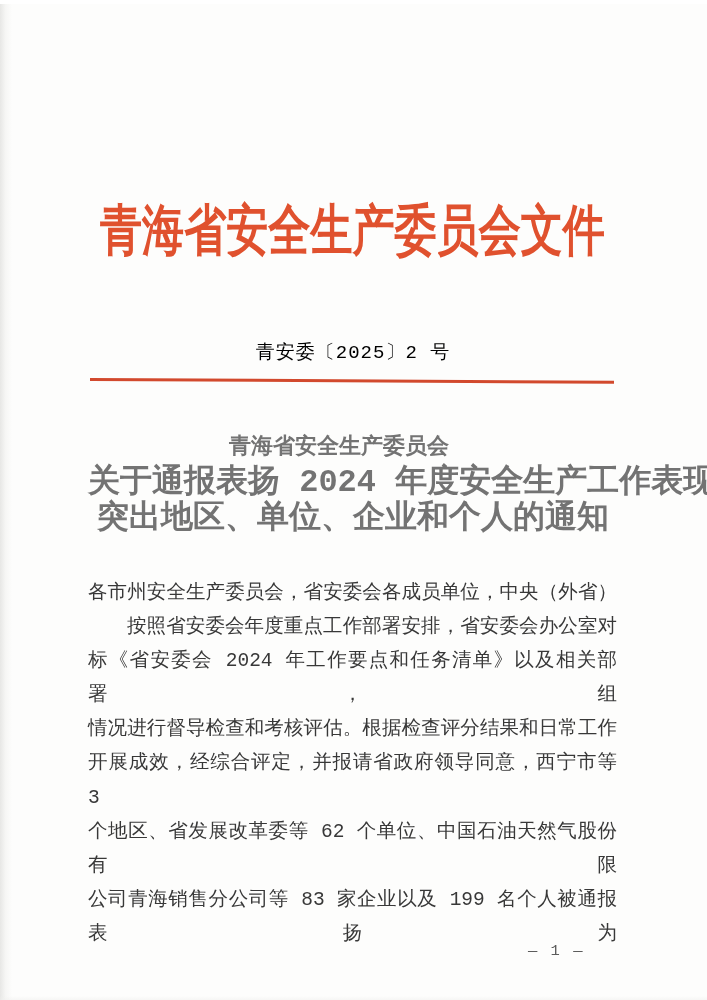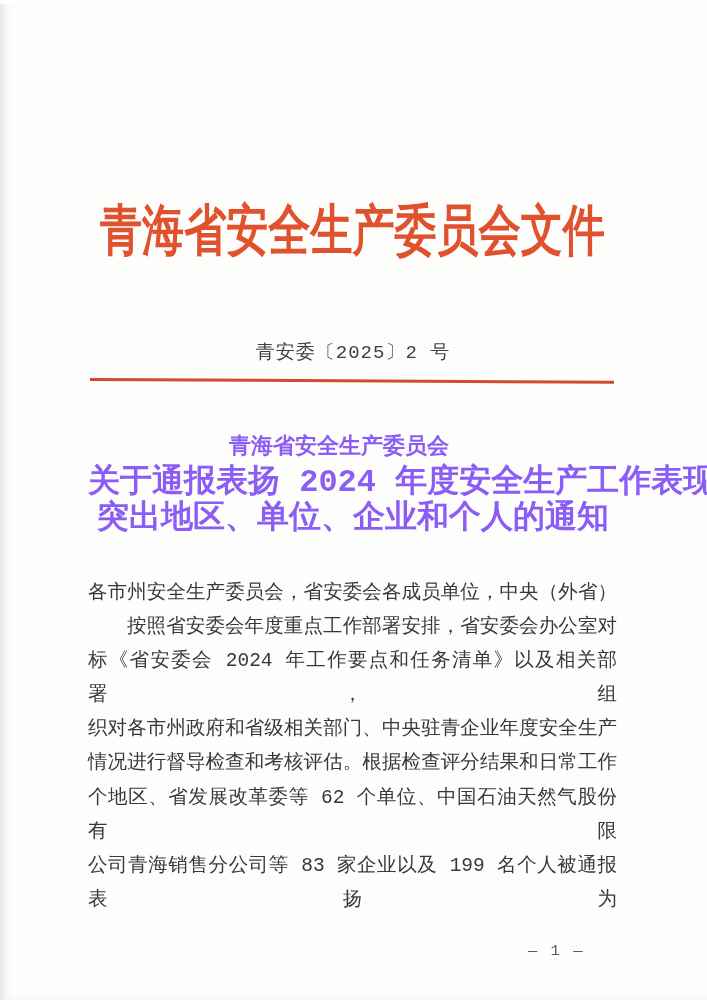--- a/index.html
+++ b/index.html
@@ -28,33 +28,33 @@
     color:var(--accent,#e0512e);
     white-space:nowrap;
     transform:scaleX(0.765);
     transform-origin:0 0;
     letter-spacing:0px;
   }
   .doc-number{
     position:absolute;left:88px;top:336px;width:530px;
     text-align:center;
     font-size:19px;line-height:26px;
-    color:#404040;
+    color:#000000;
     letter-spacing:1px;
     white-space:nowrap;
   }
   .red-line{
     position:absolute;left:90px;top:374px;width:524px;height:3px;
     background:var(--line-color,#d2492d);
     transform:rotate(0.3deg);
     transform-origin:0 50%;
   }
   .title-block{
     position:absolute;left:88px;top:427px;width:530px;
-    text-align:center;color:#8b5cf6;font-weight:bold;
+    text-align:center;color:#737373;font-weight:bold;
   }
   .title-line{font-size:32px;line-height:36px;white-space:nowrap;}
   .title-line.small{font-size:22px;line-height:34px;transform:translateX(-14px);}
   .body-block{
     position:absolute;left:88px;top:572px;width:529px;
     color:#383838;
     font-size:19.5px;
   }
   .body-line{
     line-height:34.1px;
@@ -92,20 +92,20 @@
   <div class="title-block">
     <div class="title-line small">青海省安全生产委员会</div>
     <div class="title-line">关于通报表扬 2024 年度安全生产工作表现</div>
     <div class="title-line">突出地区、单位、企业和个人的通知</div>
   </div>
 
   <div class="body-block">
     <div class="body-line j">各市州安全生产委员会，省安委会各成员单位，中央（外省）</div>
     <div class="body-line j indent">按照省安委会年度重点工作部署安排，省安委会办公室对</div>
     <div class="body-line j">标《省安委会 2024 年工作要点和任务清单》以及相关部署，组</div>
-    <div class="body-line j">织对各市州政府和省级相关部门、中央驻青企业年度安全生产</div>
     <div class="body-line j">情况进行督导检查和考核评估。根据检查评分结果和日常工作</div>
+    <div class="body-line j">开展成效，经综合评定，并报请省政府领导同意，西宁市等 3</div>
     <div class="body-line j">个地区、省发展改革委等 62 个单位、中国石油天然气股份有限</div>
     <div class="body-line j">公司青海销售分公司等 83 家企业以及 199 名个人被通报表扬为</div>
   </div>
 
   <div class="page-number">— 1 —</div>
 </div>
 
 </body></html>

